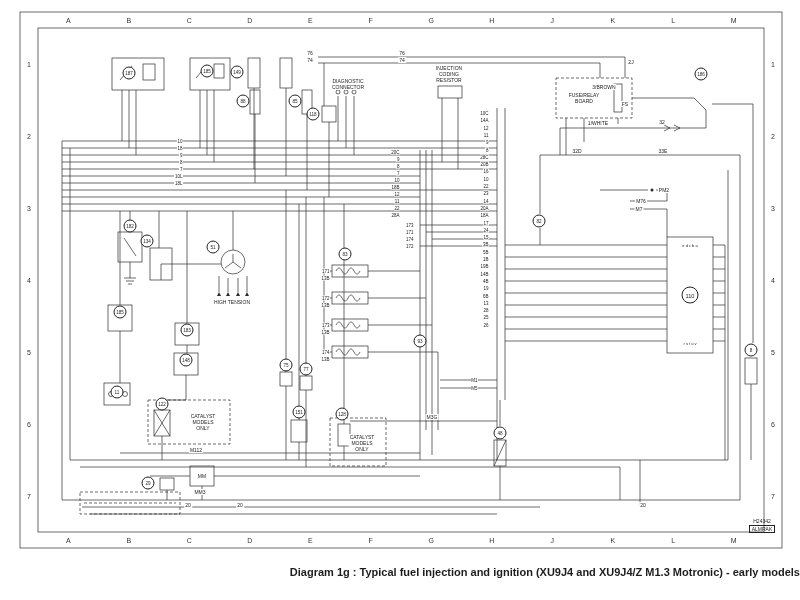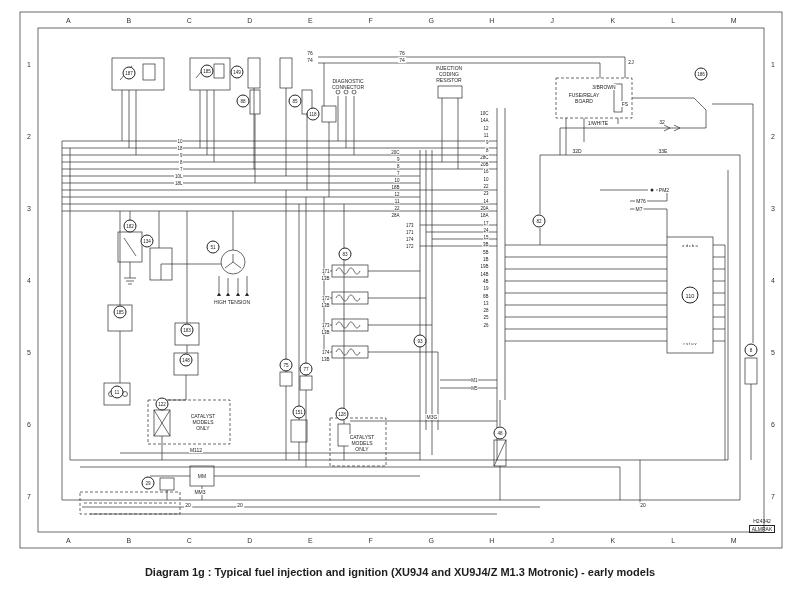--- a/index.html
+++ b/index.html
@@ -12,21 +12,21 @@
   .fill { fill:#2b2b2b; stroke:none; }
   .grid { position:absolute; transform:translate(-50%,-50%); font-size:7px; color:#333; }
   .comp { position:absolute; width:13px; height:13px; border:0.8px solid #222; border-radius:50%;
           background:#fff; display:flex; align-items:center; justify-content:center;
           font-size:4.6px; transform:translate(-50%,-50%); z-index:3; }
   .comp.big { width:17px; height:17px; font-size:5.6px; }
   .lbl { position:absolute; transform:translate(-50%,-50%); font-size:5px; line-height:1.2;
          text-align:center; white-space:pre-line; background:#fff; padding:0 1px; z-index:2; }
   .pin { position:absolute; transform:translateY(-50%); font-size:4.5px; background:#fff;
          padding:0 0.5px; z-index:2; }
-  .caption { position:absolute; left:0; top:566px; width:800px; text-align:center;
+  .caption { position:absolute; left:0; top:566px; width:800px; text-align:right;
              font-size:11px; font-weight:bold; }
   .corner { position:absolute; left:740px; top:518px; width:44px; text-align:center;
             font-size:5px; z-index:3; }
   .corner .brand { display:inline-block; border:0.6px solid #222; padding:0 2px; margin-top:1px; }
 </style>
 </head>
 <body>
 
 <div id="canvas">
 

